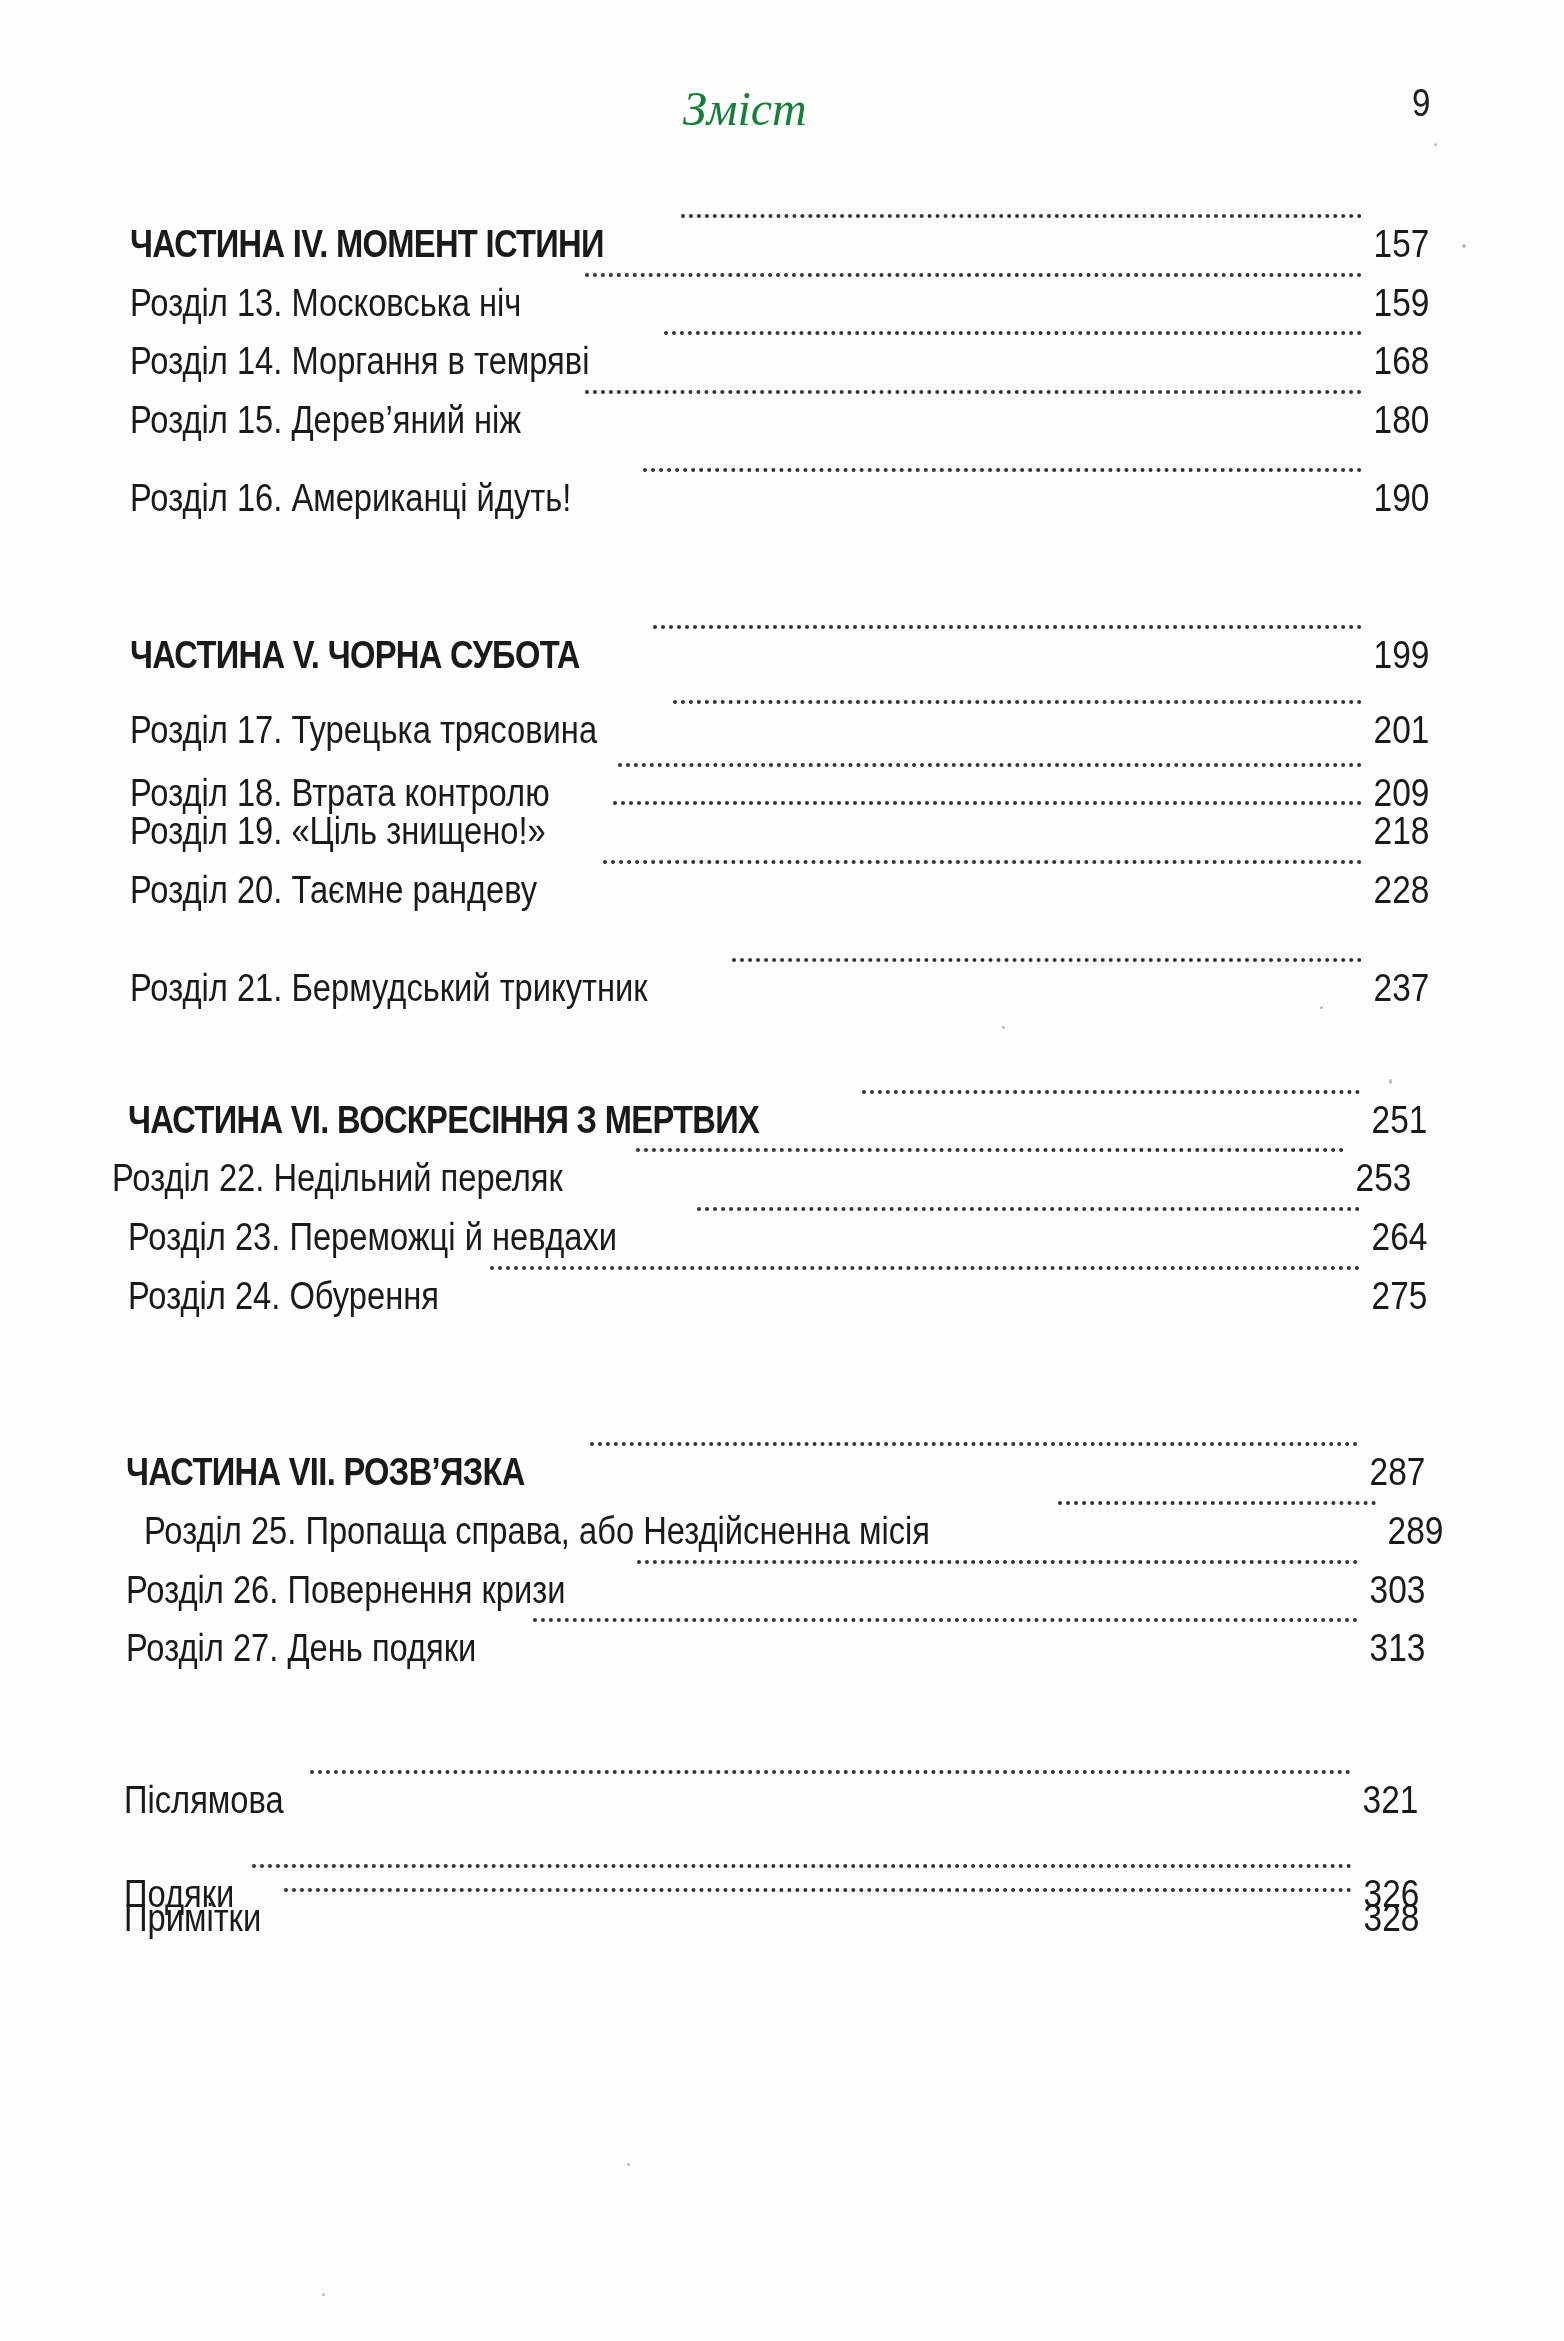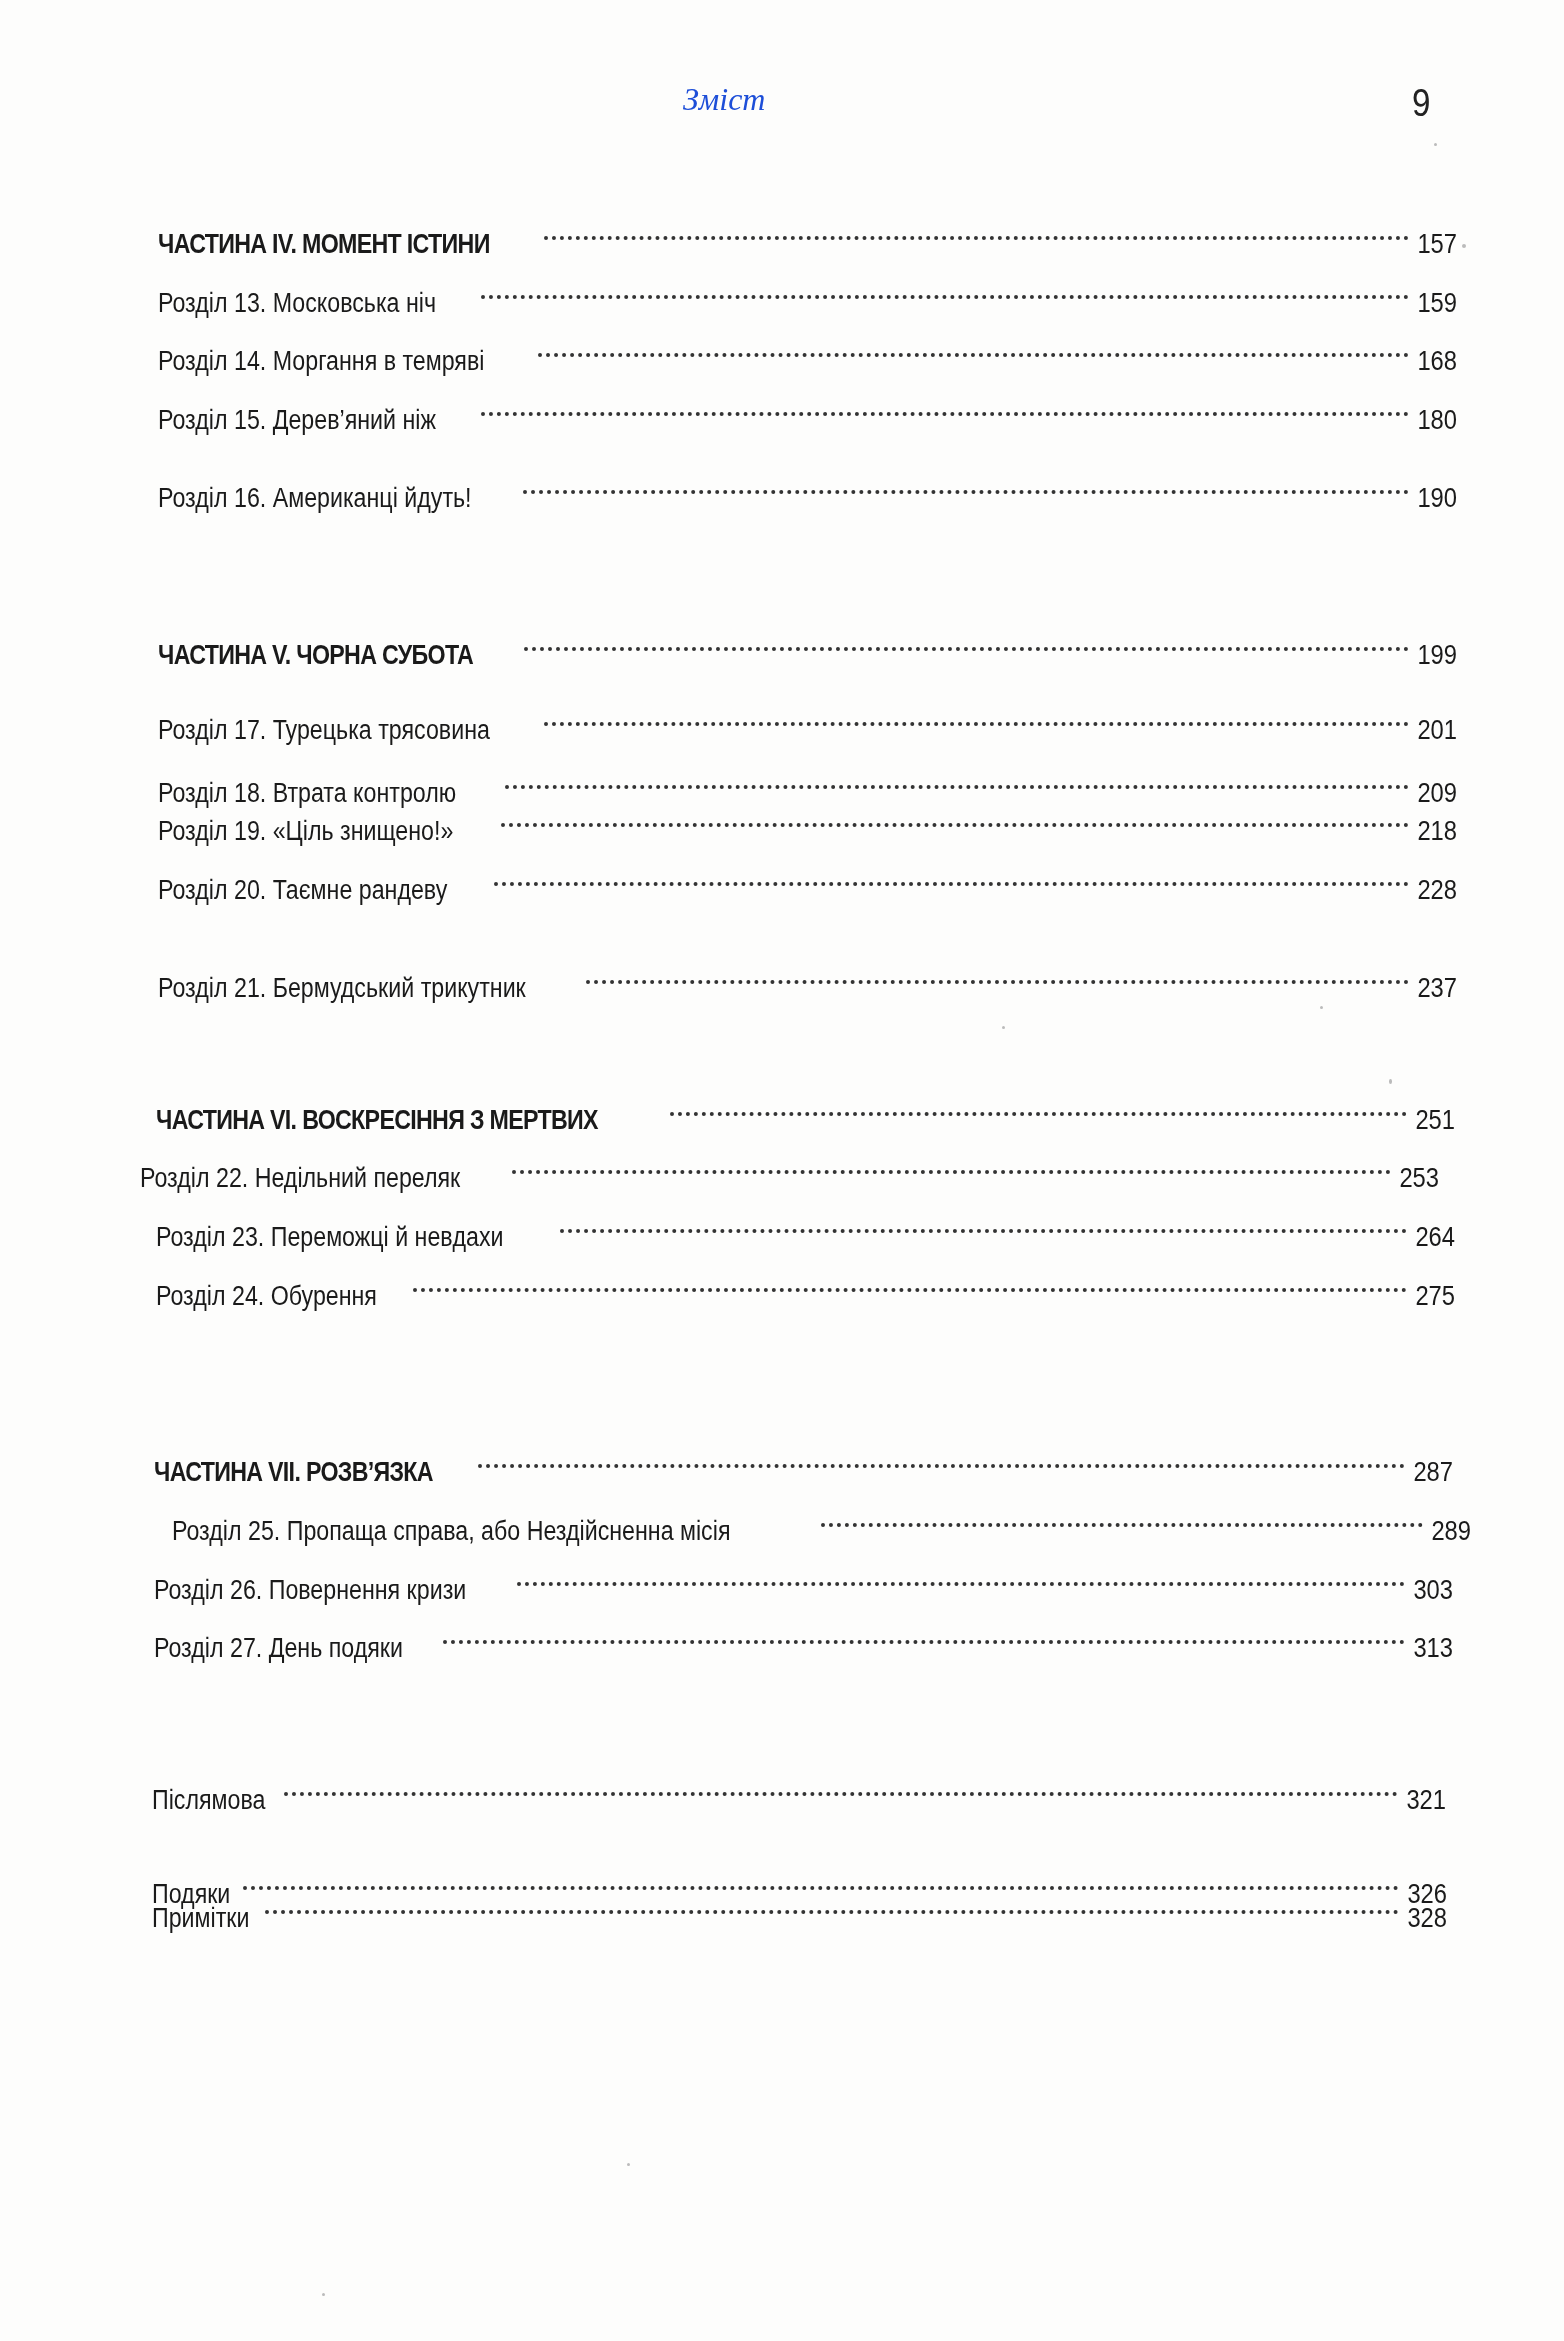--- a/index.html
+++ b/index.html
@@ -7,33 +7,32 @@
     width: 1564px; height: 2342px;
     background: #fdfdfc;
     position: relative;
     overflow: hidden;
     font-family: "Liberation Sans", sans-serif;
     color: #1a1a1a;
   }
   .header-title {
     position: absolute; left: 683px; top: 81px;
     font-family: "Liberation Serif", serif;
-    font-style: italic; font-size: 32px; color: #1d4ed8;
+    font-style: italic; font-size: 48px; color: #15803d;
   }
   .page-number {
     position: absolute; left: 1412px; top: 81px;
     font-size: 39px; color: #222;
     transform: scaleX(0.85); transform-origin: left top;
   }
   .toc-row {
     position: absolute; left: 130px; width: 1299px;
-    display: flex; align-items: center;
-    font-size: 27px; line-height: 49px; height: 49px;
+    display: flex; align-items: flex-start;
+    font-size: 38px; line-height: 49px; height: 49px;
     white-space: nowrap;
-    margin-left: 28px;
   }
   .toc-row .label {
     flex: 0 0 auto;
     transform: scaleX(0.86); transform-origin: left center;
     display: inline-block;
   }
   .toc-row.part .label { font-weight: bold; letter-spacing: -0.8px; }
   .toc-row .dots {
     flex: 1 1 auto; overflow: hidden;
     border-bottom: 4.1px dotted #333;

